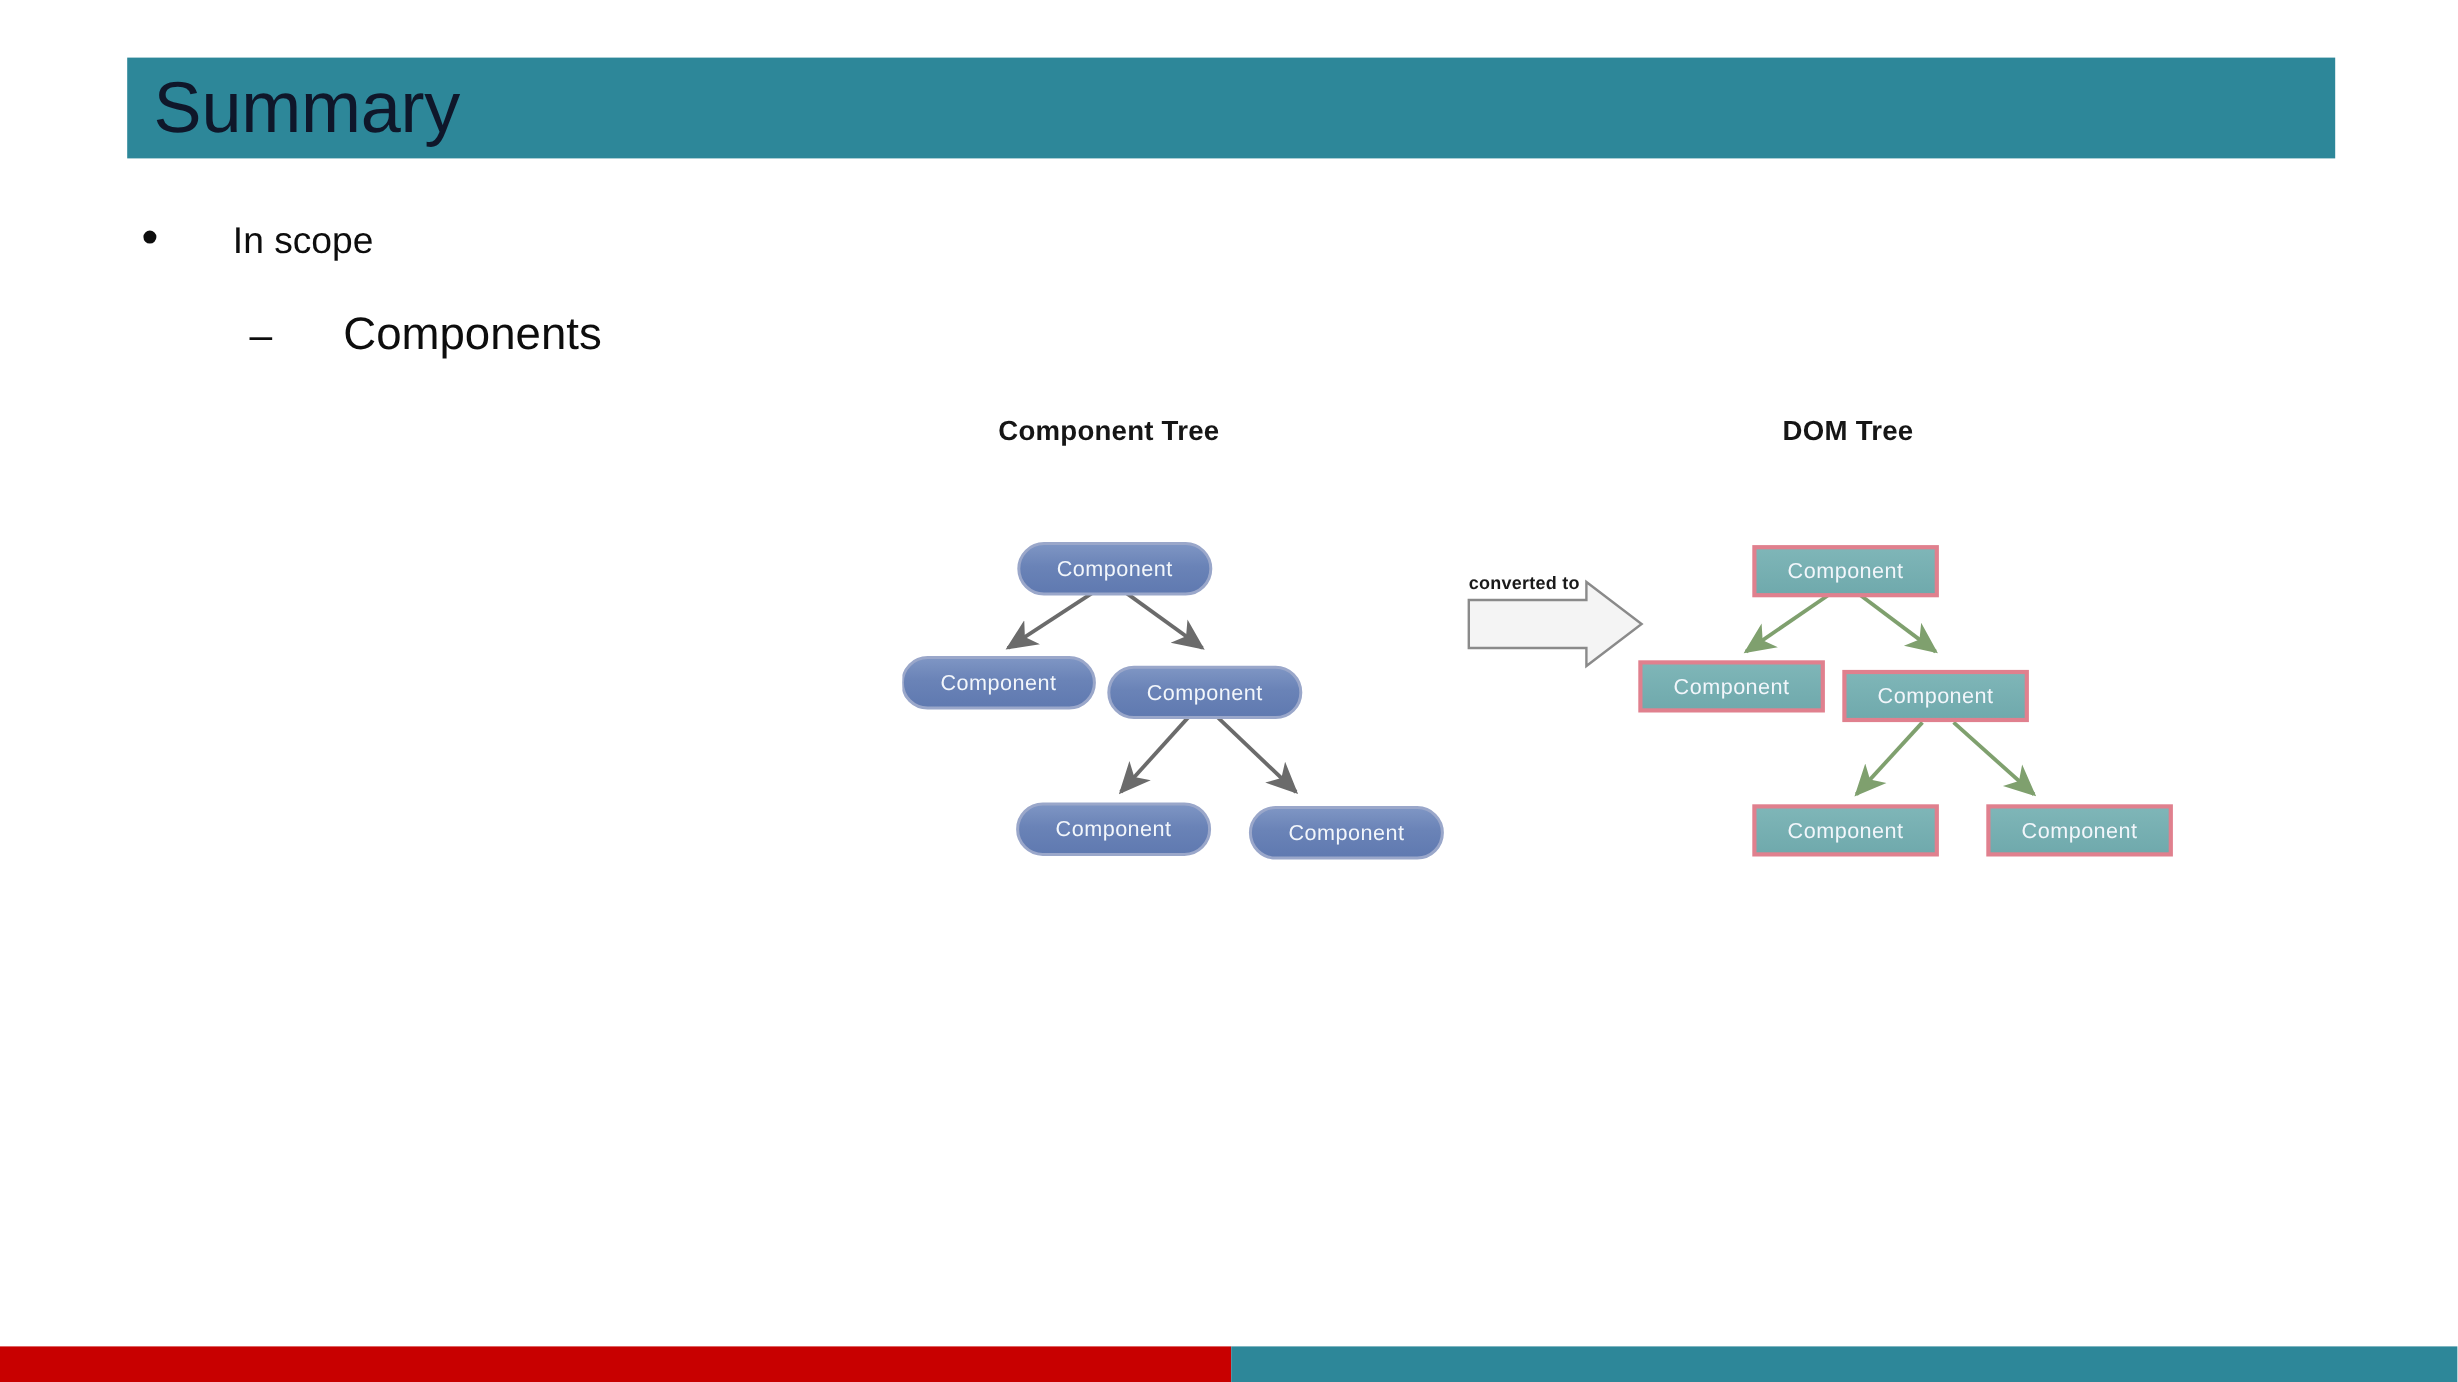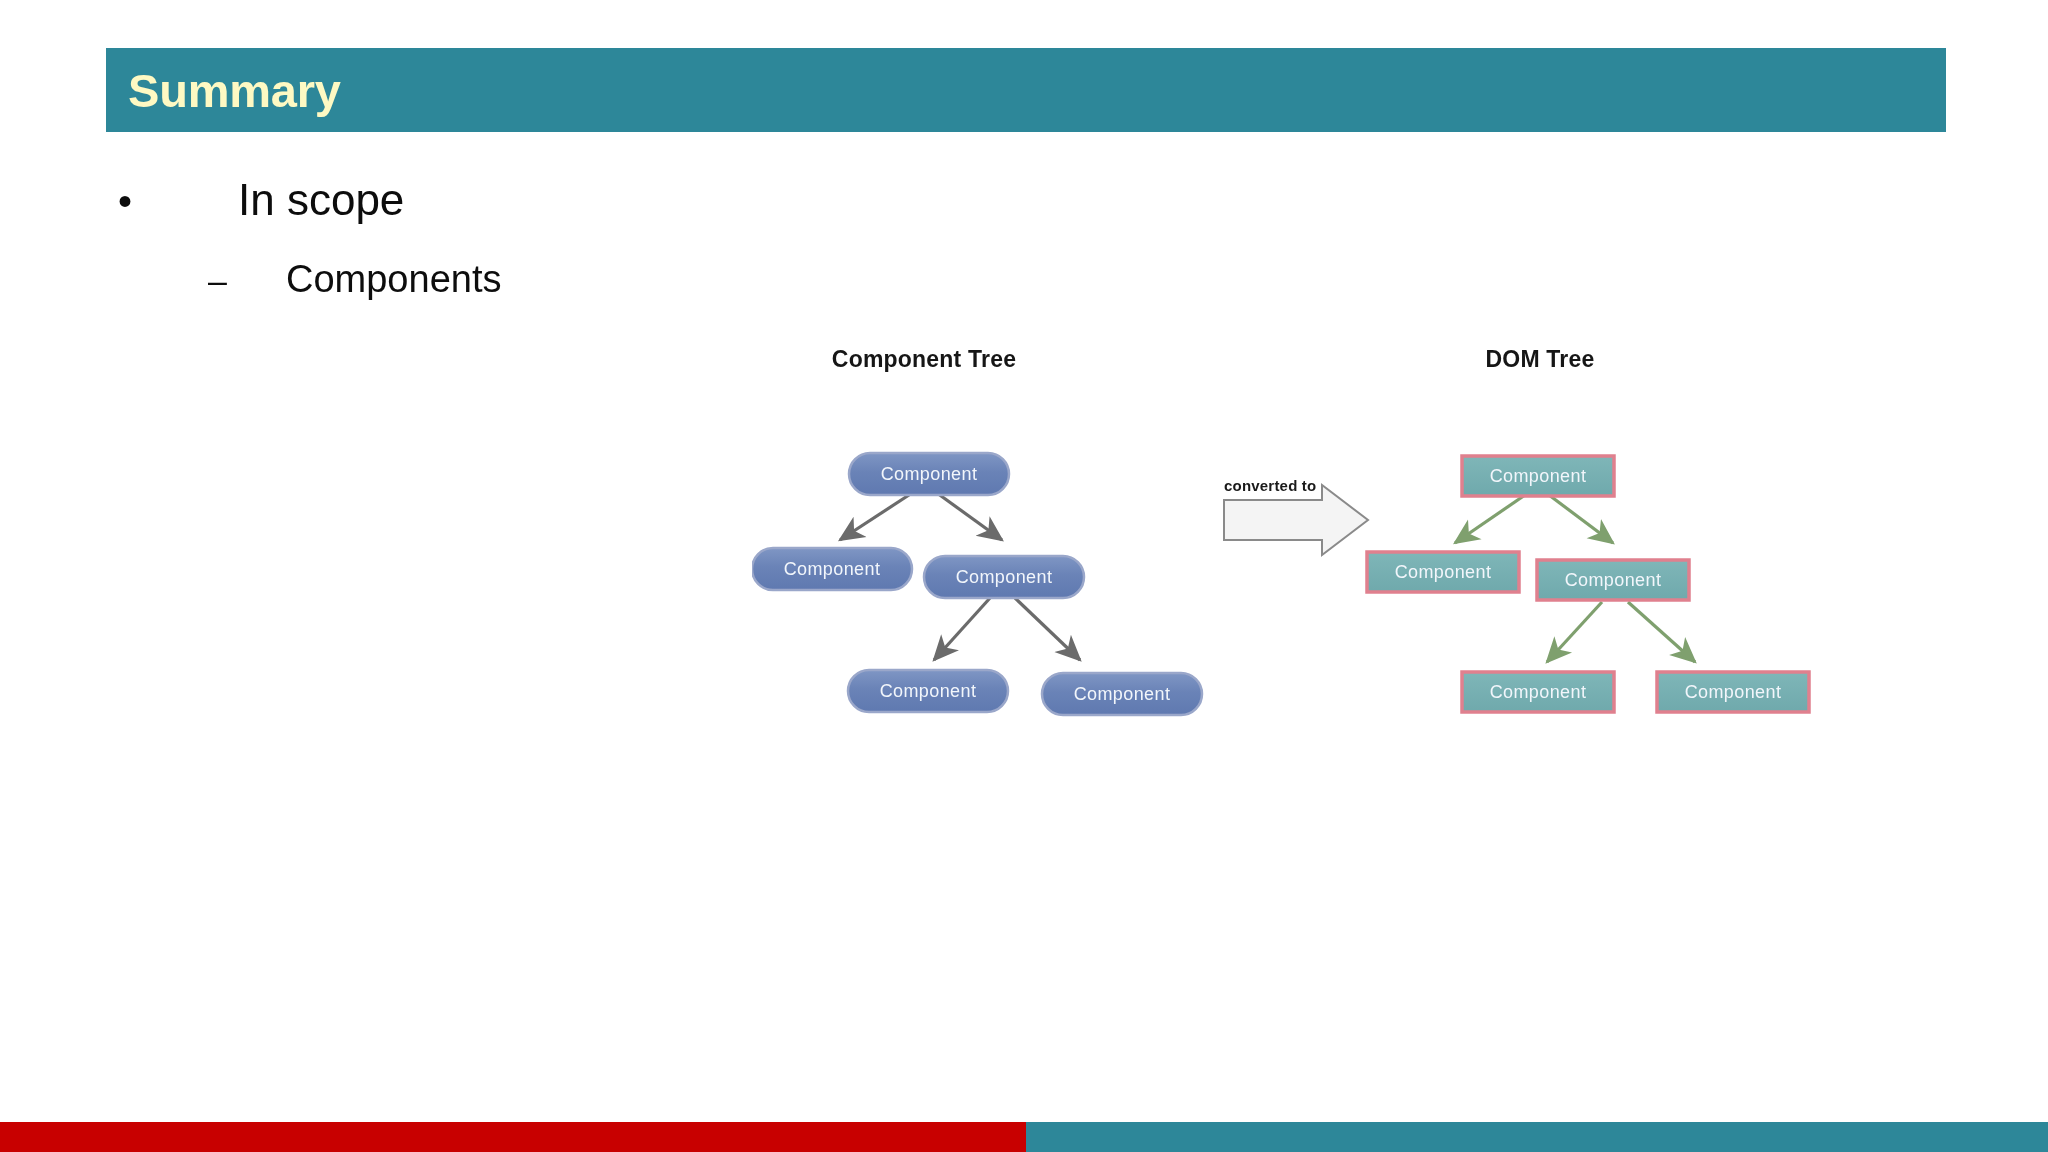--- a/index.html
+++ b/index.html
@@ -28,23 +28,23 @@
     position: absolute;
     left: 106px;
     top: 48px;
     width: 1840px;
     height: 84px;
     background: #2d8799;
     display: flex;
     align-items: center;
   }
   .title-text {
-    color: #fef9c3;
-    font-size: 47px;
-    font-weight: bold;
+    color: #0f172a;
+    font-size: 60px;
+    font-weight: normal;
     letter-spacing: -0.2px;
     margin-left: 22px;
     line-height: 1;
     font-family: "Liberation Sans", sans-serif;
   }
 
   
   .bullet-l1 {
     position: absolute;
     left: 118px;
@@ -53,23 +53,22 @@
     align-items: baseline;
     color: #0d0d0d;
   }
   .bullet-l1 .marker {
     width: 76px;
     font-size: 40px;
     line-height: 1;
     flex: 0 0 76px;
   }
   .bullet-l1 .label {
-    font-size: 44px;
-    line-height: 1;
-    margin-left: 44px;
+    font-size: 31px;
+    line-height: 1;
   }
 
   .bullet-l2 {
     position: absolute;
     left: 208px;
     top: 260px;
     display: flex;
     align-items: baseline;
     color: #0d0d0d;
   }

